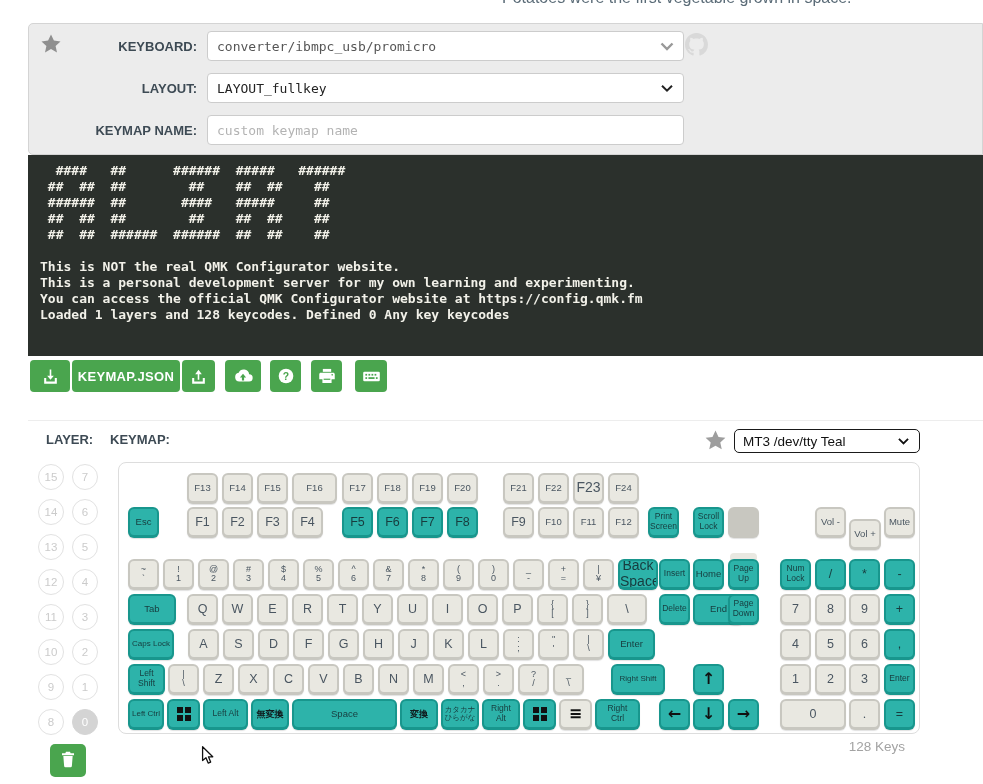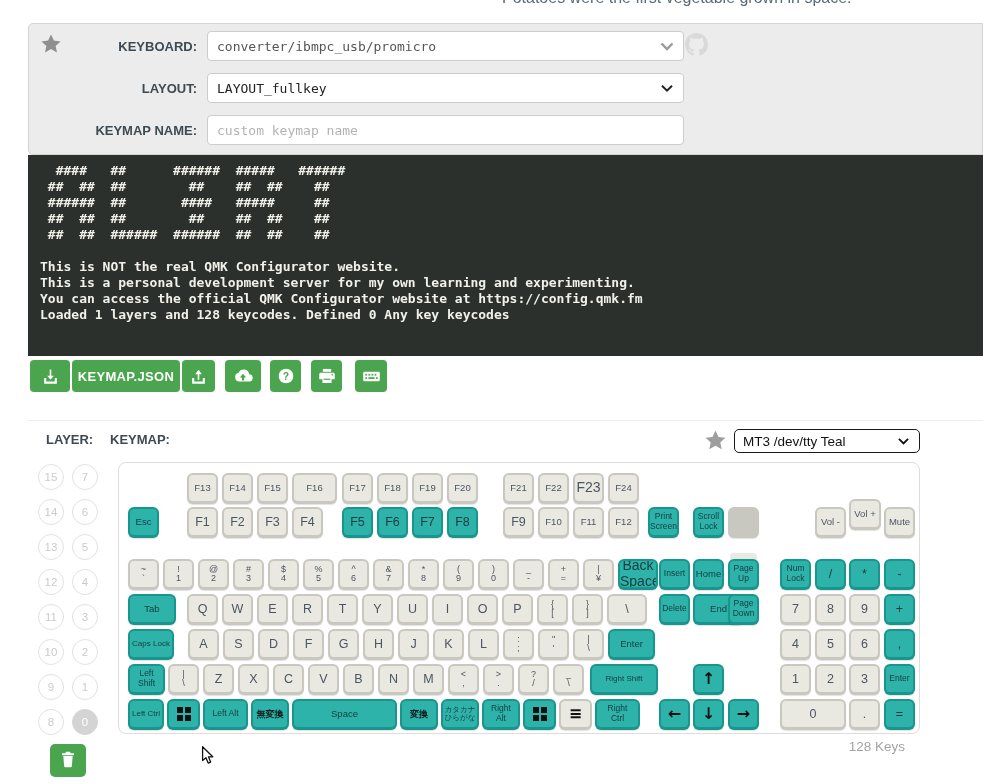--- a/index.html
+++ b/index.html
@@ -381,21 +381,21 @@
     <div class="key g" style="left: 609px; top: 44px; width: 31px;">
       <div class="face" style="font-size: 9.5px; margin-top: 44px;">
         <div class="lab">Reset</div>
       </div>
     </div>
     <div class="key g" style="left: 696px; top: 44px; width: 31px;">
       <div class="face" style="font-size: 9.5px;">
         <div class="lab">Vol -</div>
       </div>
     </div>
-    <div class="key g" style="left: 730px; top: 36px; width: 32px;">
+    <div class="key g" style="left: 730px; top: 56px; width: 32px;">
       <div class="face" style="font-size: 9.5px;">
         <div class="lab">Vol +</div>
       </div>
     </div>
     <div class="key g" style="left: 765px; top: 44px; width: 31px;">
       <div class="face" style="font-size: 9.5px;">
         <div class="lab">Mute</div>
       </div>
     </div>
     <div class="key g" style="left: 9px; top: 96px; width: 31px;">
@@ -790,21 +790,21 @@
         <div class="leg">?</div>
         <div class="leg">/</div>
       </div>
     </div>
     <div class="key g" style="left: 434px; top: 201px; width: 31px;">
       <div class="face">
         <div class="leg">_</div>
         <div class="leg">\</div>
       </div>
     </div>
-    <div class="key t" style="left: 471px; top: 201px; width: 68px;">
+    <div class="key t" style="left: 492px; top: 201px; width: 54px;">
       <div class="face" style="font-size: 8px;">
         <div class="lab">Right Shift</div>
       </div>
     </div>
     <div class="key t" style="left: 574px; top: 201px; width: 31px;">
       <div class="face">
         <span class="kicon">↑</span>
       </div>
     </div>
     <div class="key g" style="left: 661px; top: 201px; width: 31px;">

